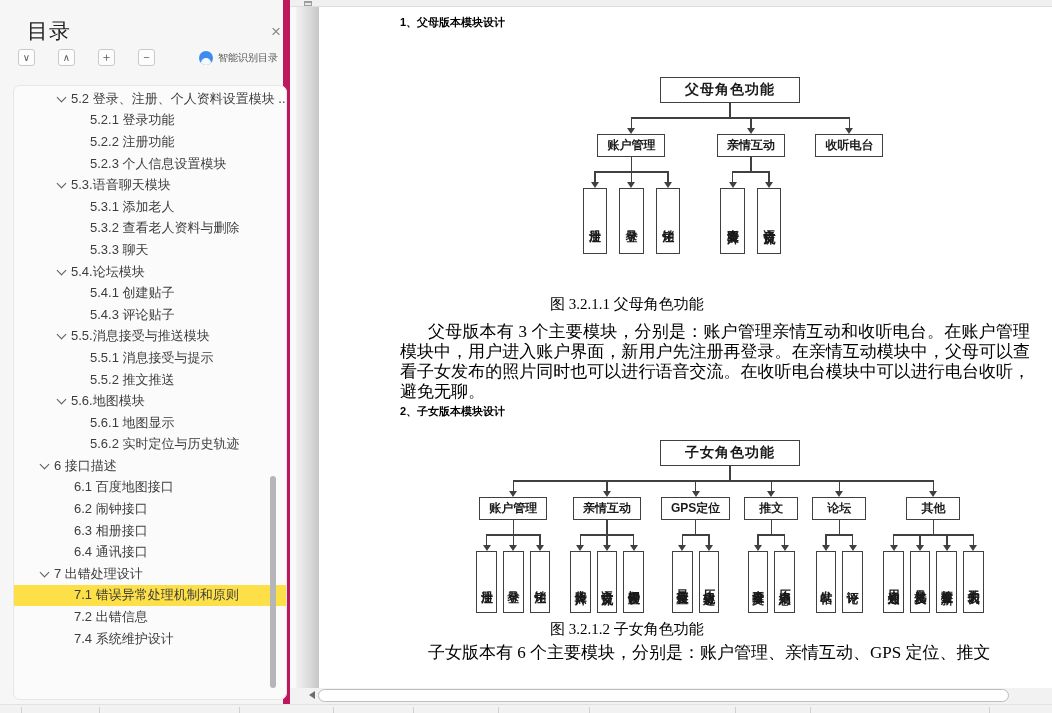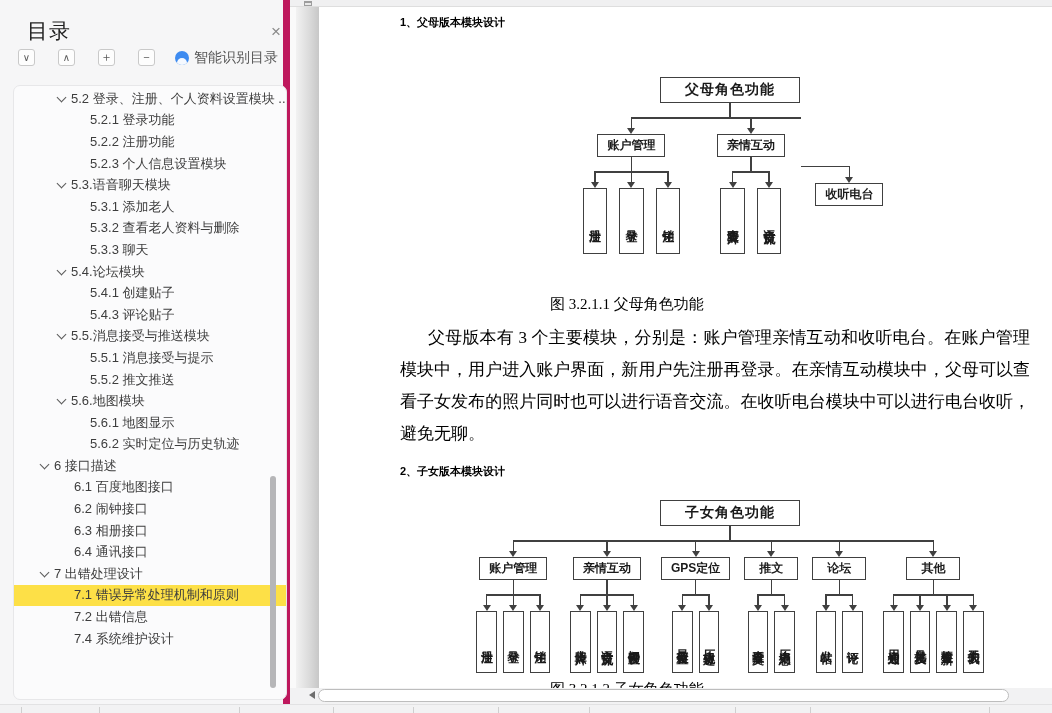--- a/index.html
+++ b/index.html
@@ -10,55 +10,55 @@
   
   .sidebar { position:absolute; left:0; top:0; width:290px; height:704px; background:#f6f6f7; border-right:7px solid #be185d; }
   .sb-title { position:absolute; left:27px; top:17px; font-size:21px; color:#212121; letter-spacing:1px; }
   .sb-close { position:absolute; left:266px; top:22px; width:20px; height:20px; color:#8a8a8a; font-size:17px; line-height:20px; text-align:center; cursor:pointer; }
   .sb-tools { position:absolute; left:0; top:49px; width:290px; height:18px; }
   .tool-btn { position:absolute; top:0; width:17px; height:17px; border:1px solid #c9c9c9; border-radius:3px; background:#fdfdfd; color:#5a5a5a; font-size:10px; line-height:15px; text-align:center; cursor:pointer; }
   .tool-btn.b1{ left:18px; } .tool-btn.b2{ left:58px; } .tool-btn.b3{ left:98px; font-size:12px;} .tool-btn.b4{ left:138px; font-size:12px;}
   .smart { position:absolute; right:12px; top:0; height:18px; display:flex; align-items:center; cursor:pointer; }
   .smart-icon { width:14px; height:14px; border-radius:50%; background:#3e8bf0; position:relative; overflow:hidden; margin-right:5px; }
   .smart-icon::after { content:""; position:absolute; left:2px; top:7px; width:10px; height:10px; border-radius:50%; background:#fff; opacity:.95; }
-  .smart-label { font-size:14px; color:#585858; }
+  .smart-label { font-size:10px; color:#585858; }
 
   .toc-card { position:absolute; left:13px; top:85px; width:274px; height:615px; background:#fbfbfc; border:1px solid #e7e7e9; border-radius:7px; overflow:hidden; }
   .toc-list { position:absolute; left:0; top:2px; right:0; }
   .row { display:flex; align-items:center; height:21.6px; white-space:nowrap; overflow:hidden; font-size:13px; color:#3d3d3d; cursor:pointer; }
   .row.selected { background:#fde047; }
   .chev { width:14px; height:14px; flex:0 0 14px; position:relative; }
   .lv-a { padding-left:24px; } .lv-b { padding-left:41px; } .lv-c { padding-left:44px; } .lv-d { padding-left:60px; }
   .lv-a .chev::before, .lv-b .chev::before { content:""; position:absolute; left:3px; top:2px; width:6px; height:6px; border-right:1.4px solid #5a5a5a; border-bottom:1.4px solid #5a5a5a; transform:rotate(45deg); }
   .row-label { padding-left:2px; }
   .toc-scrollbar { position:absolute; right:10px; top:390px; width:6px; height:212px; border-radius:3px; background:#b6b6b8; }
 
   
   .doc-area { position:absolute; left:290px; top:0; right:0; bottom:9px; background:#fafafa; }
   .doc-top { position:absolute; left:0; top:0; right:0; height:7px; background:#f0f0f1; border-bottom:1px solid #dedede; }
   .ruler-icon { position:absolute; left:14px; top:1px; width:8px; height:5px; border:1px solid #9d9d9d; border-top-width:2px; background:#e8e8e8; }
   .gutter { position:absolute; left:6px; top:7px; width:23px; bottom:14px; background:linear-gradient(90deg,#f2f2f2 0%,#dcdcdc 55%,#c7c7c7 100%); }
   .page { position:absolute; left:29px; top:7px; right:0; bottom:15px; background:#ffffff; overflow:hidden; }
   .page-content { padding:6px 22px 0 81px; }
 
   .h-doc { font-size:11px; font-weight:bold; color:#000; line-height:18px; font-family:"Liberation Sans","DejaVu Sans",sans-serif; }
-  .h2-doc { margin-top:12px; }
-  .para { width:630px; font-family:"Liberation Serif","DejaVu Serif",serif; font-size:17px; line-height:32px; color:#000; text-align:justify; text-indent:28px; }
+  .h2-doc { margin-top:0; }
+  .para { width:630px; font-family:"Liberation Serif","DejaVu Serif",serif; font-size:17px; line-height:20px; color:#000; text-align:justify; text-indent:28px; }
   .caption { width:fit-content; margin-left:150px; font-family:"Liberation Serif","DejaVu Serif",serif; font-size:15px; color:#000; line-height:20px; }
   .cap1 { margin-top:40px; }
   .cap2 { margin-top:6px; }
   .para1 { margin-top:8px; }
   .para2 { margin-top:4px; }
 
   
   .dg-center { display:flex; justify-content:center; width:660px; }
   .dg1 { margin-top:46px; }
   .dg2 { margin-top:20px; }
   .diagram { display:inline-flex; flex-direction:column; align-items:center; }
-  .dg-children { display:flex; align-items:center; list-style:none; }
+  .dg-children { display:flex; align-items:flex-start; list-style:none; }
   .dg-node { display:flex; flex-direction:column; align-items:center; position:relative; }
   .dg-node::before { content:""; position:absolute; top:0; left:0; width:50%; height:1.5px; background:#404040; }
   .dg-node::after  { content:""; position:absolute; top:0; right:0; width:50%; height:1.5px; background:#404040; }
   .dg-node:first-child::before { display:none; }
   .dg-node:last-child::after  { display:none; }
   .vline { width:1.5px; height:12px; background:#404040; }
   .vline.stub { height:14px; }
   .arrow { width:0; height:0; border-left:4px solid transparent; border-right:4px solid transparent; border-top:6px solid #404040; margin-top:-1px; }
   .dg-box { border:1.5px solid #404040; background:#fff; font-weight:bold; color:#1a1a1a; display:flex; align-items:center; justify-content:center; }
   .root-box { font-size:14px; height:26px; padding:0 24px; letter-spacing:1px; }

